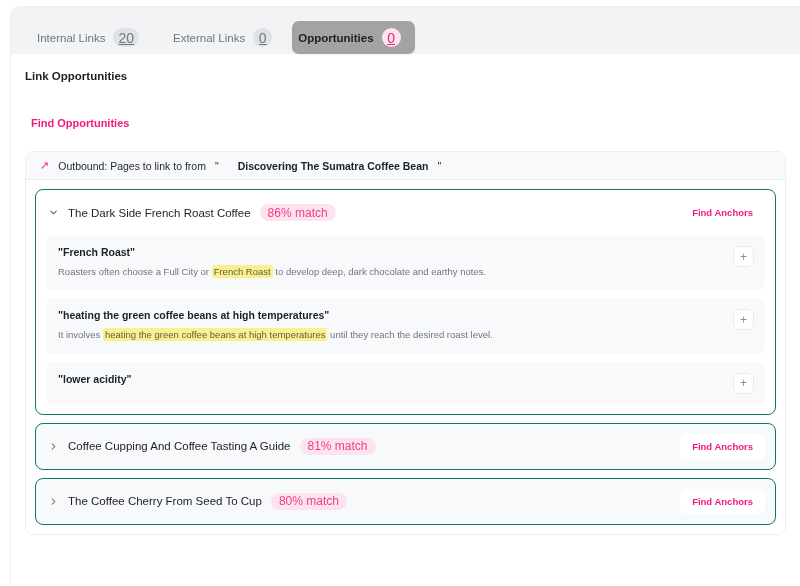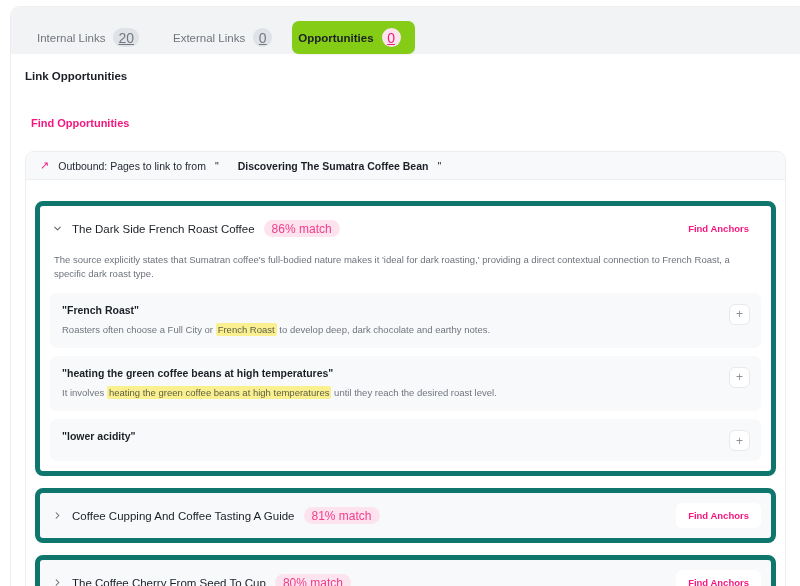--- a/index.html
+++ b/index.html
@@ -52,21 +52,21 @@
     border-radius: 7px;
     font-size: 11.5px;
     color: #70757d;
     cursor: pointer;
     white-space: nowrap;
     background: transparent;
     border: none;
     font-family: inherit;
   }
   .tab.active {
-    background: #84cc16;
+    background: #a3a3a3;
     color: #1b1f24;
     font-weight: bold;
     box-shadow: 0 1px 2px rgba(16,24,40,.06);
     padding-left: 6px;
   }
   .tab-badge {
     display: inline-flex;
     align-items: center;
     justify-content: center;
     min-width: 19px;
@@ -138,24 +138,23 @@
   }
   .outbound-title-text { font-weight: normal; }
   .outbound-quoted { font-weight: bold; color: #1b2027; margin-left: 10px; }
   .q-mark { color: #262b33; }
 
   .group-inner { padding: 9px; background: #ffffff; }
 
   
   .opp {
     background: #f8f9fb;
-    border: 5px solid #0f766e;
+    border: 1px solid #0f766e;
     border-radius: 8px;
     margin-bottom: 8px;
-    margin-top: 12px;
   }
   .opp:last-child { margin-bottom: 0; }
   .opp.expanded { background: #ffffff; }
 
   .opp-head {
     display: flex;
     align-items: center;
     height: 45px;
     padding: 0 10px 0 8px;
     cursor: pointer;
@@ -300,21 +299,20 @@
                   <svg width="11" height="11" viewBox="0 0 24 24" fill="none" stroke="currentColor" stroke-width="2.2" stroke-linecap="round" stroke-linejoin="round">
                     <polyline points="6 9 12 15 18 9"></polyline>
                   </svg>
                 </span>
                 <span class="opp-title">The Dark Side French Roast Coffee</span>
                 <span class="match-badge">86% match</span>
                 <span class="spacer"></span>
                 <button class="find-anchors-btn">Find Anchors</button>
               </div>
               <div class="opp-body">
-                <div class="opp-reason">The source explicitly states that Sumatran coffee's full-bodied nature makes it 'ideal for dark roasting,' providing a direct contextual connection to French Roast, a specific dark roast type.</div>
                 <div class="sugg">
                   <div class="sugg-anchor">"French Roast"</div>
                   <div class="sugg-ctx"><span>Roasters often choose a Full City or </span><span class="hl">French Roast</span><span> to develop deep, dark chocolate and earthy notes.</span></div>
                   <button class="add-btn">+</button>
                 </div>
                 <div class="sugg">
                   <div class="sugg-anchor">"heating the green coffee beans at high temperatures"</div>
                   <div class="sugg-ctx"><span>It involves </span><span class="hl">heating the green coffee beans at high temperatures</span><span> until they reach the desired roast level.</span></div>
                   <button class="add-btn">+</button>
                 </div>

